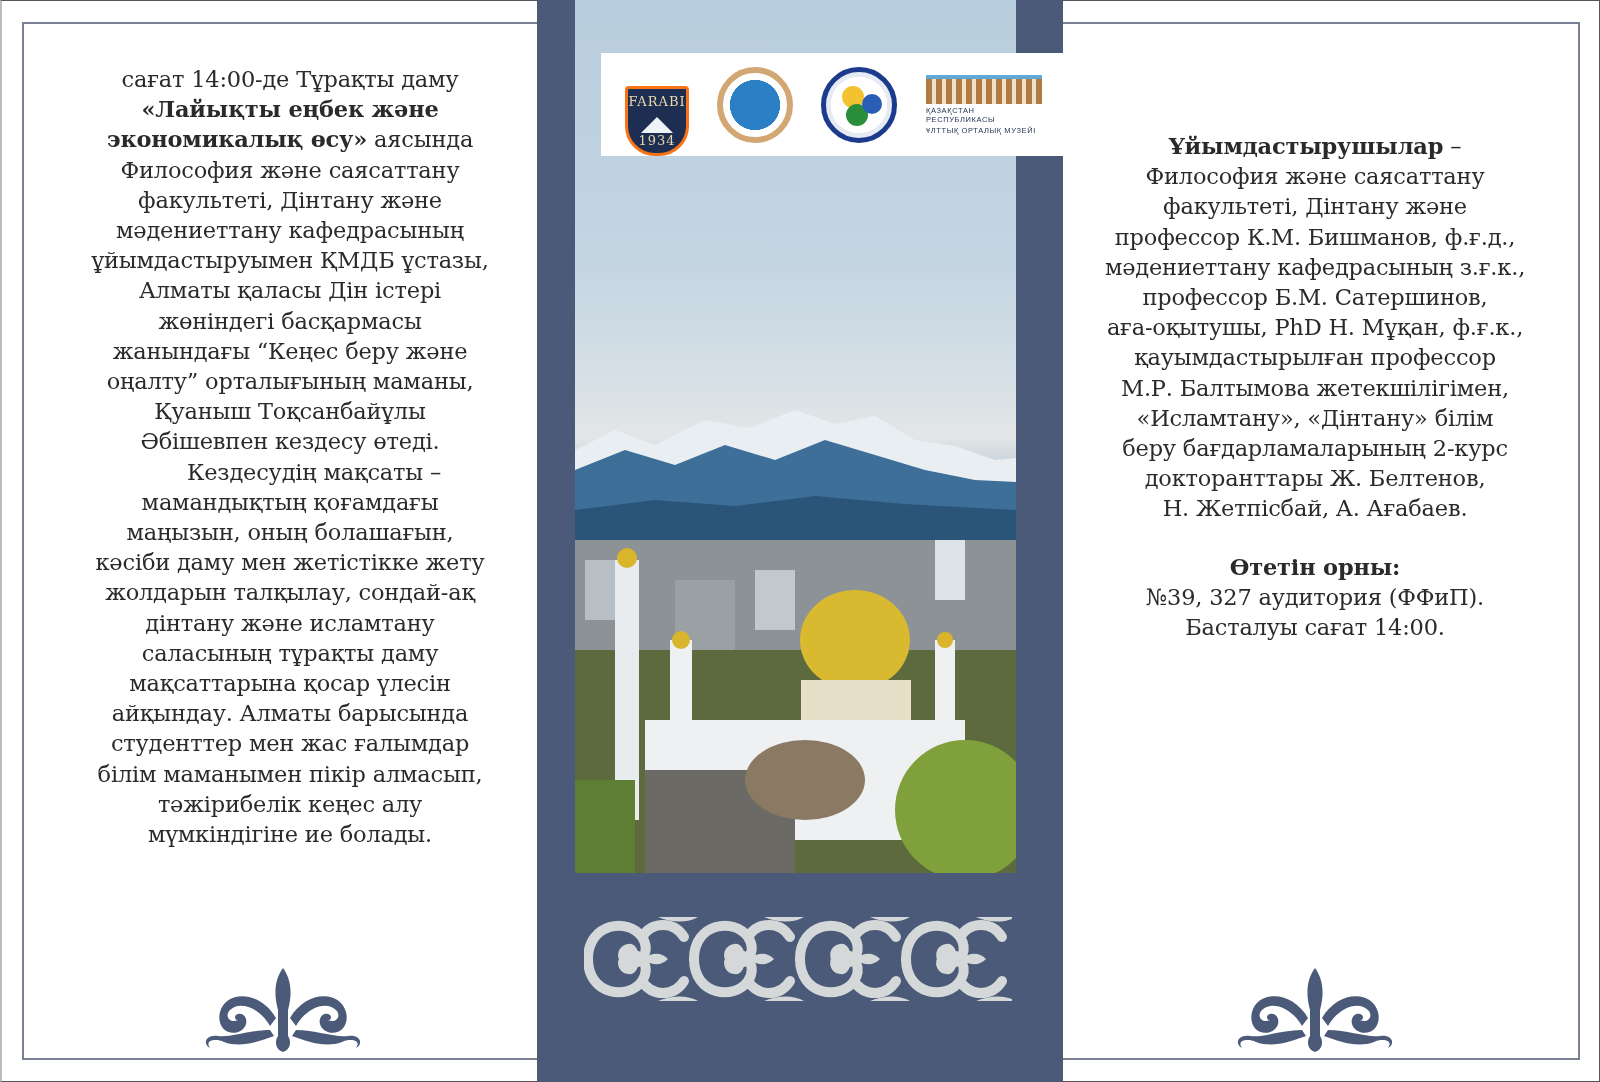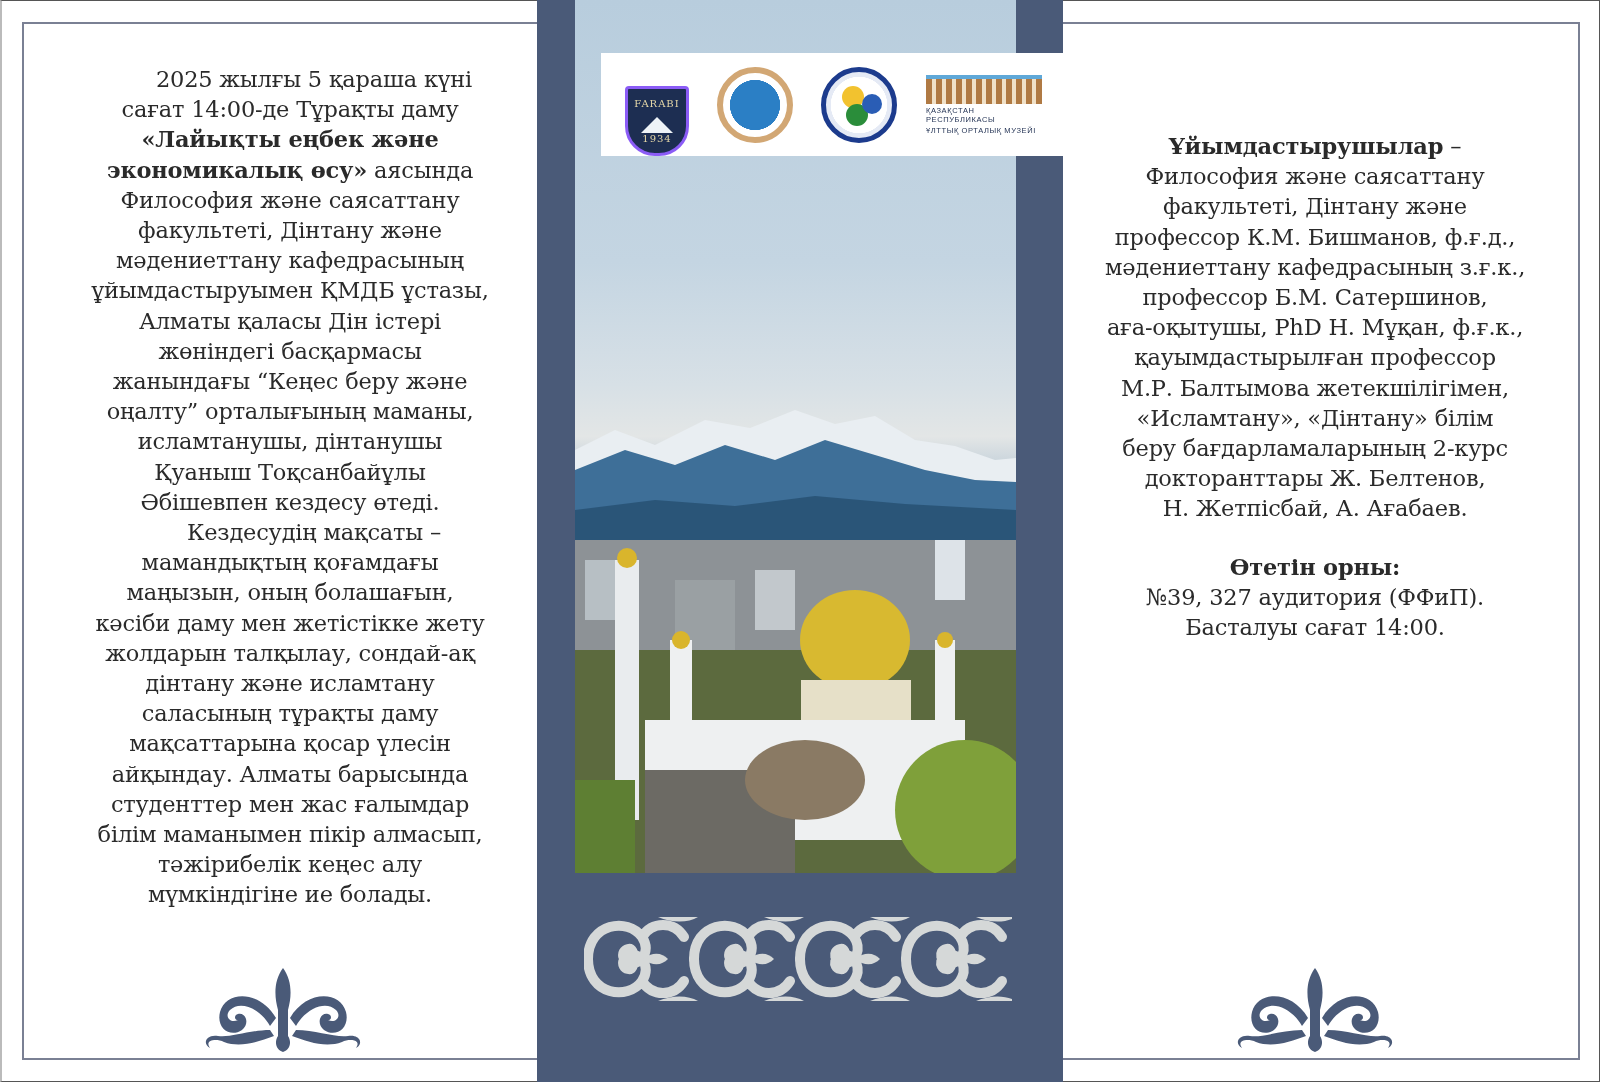--- a/index.html
+++ b/index.html
@@ -18,21 +18,21 @@
     .indent { display: inline-block; width: 48px; }
     b { font-weight: bold; }
     .gap { height: 28px; }
 
     .center-strip { position: absolute; left: 537px; top: 0; width: 526px; height: 1082px; background: #4a5a78; }
     .sky { position: absolute; left: 575px; top: 0; width: 441px; height: 873px;
       background: linear-gradient(#b8cddd 0%, #c4d5e2 30%, #d7e0e6 44%, #e3e6e6 50%, #b9c9d6 55%, #2f5f86 62%, #355f82 68%, #6c7c86 72%, #8a8e86 76%, #6f7a52 82%, #4c5d34 90%, #3f4b2a 100%); overflow: hidden; }
 
     .logo-strip { position: absolute; left: 601px; top: 53px; width: 462px; height: 103px; background: #ffffff; display: flex; align-items: center; justify-content: space-around; padding: 0 6px 0 10px; }
     .logo { display: flex; align-items: center; justify-content: center; }
-    .logo-farabi { width: 64px; height: 70px; background: #1d2e52; border: 3px solid #8b5cf6; border-radius: 4px 4px 30px 30px; flex-direction: column; color: #e6d8a8; font-size: 10px; font-family: "DejaVu Serif", serif; letter-spacing: 1px; margin-top: 32px; }
+    .logo-farabi { width: 64px; height: 70px; background: #1d2e52; border: 3px solid #f97316; border-radius: 4px 4px 30px 30px; flex-direction: column; color: #e6d8a8; font-size: 13px; font-family: "DejaVu Serif", serif; letter-spacing: 1px; margin-top: 32px; }
     .logo-farabi .peak { width: 0; height: 0; border-left: 16px solid transparent; border-right: 16px solid transparent; border-bottom: 16px solid #eef3f7; margin-top: 8px; }
     .logo-round { width: 76px; height: 76px; border-radius: 50%; }
     .logo-phil { border: 6px solid #d2a774; background: radial-gradient(circle, #2b7fc5 0 55%, #ffffff 56% 100%); }
     .logo-dept { border: 5px solid #1c3b8d; background: radial-gradient(circle, #ffffff 0 60%, #e5eaf5 61%); position: relative; }
     .logo-dept .c1 { position:absolute; width: 22px; height: 22px; border-radius:50%; background:#f2c22f; left: 16px; top: 14px; }
     .logo-dept .c2 { position:absolute; width: 22px; height: 22px; border-radius:50%; background:#2a8d3a; left: 20px; top: 32px; }
     .logo-dept .c3 { position:absolute; width: 20px; height: 20px; border-radius:50%; background:#2a5db5; left: 36px; top: 22px; }
     .logo-museum { width: 118px; height: 60px; flex-direction: column; }
     .logo-museum .bldg { width: 116px; height: 30px; background: repeating-linear-gradient(90deg, #b07a44 0 6px, #f0e1c8 6px 10px); border-top: 4px solid #5fa8d8; }
     .logo-museum .cap { font-family: "Liberation Sans", sans-serif; font-size: 7.5px; color: #1e2e50; line-height: 9px; letter-spacing: 0.6px; margin-top: 2px; text-align: left; width: 116px; }
@@ -46,33 +46,31 @@
     .orn-right { left: 1232px; top: 966px; }
   </style>
 </head>
 <body>
 
 <div class="outer-frame"></div>
 <div class="panel left"></div>
 <div class="panel right"></div>
 
 <div class="text-col left-text">
-  <p><span class="indent"></span><span>2025 жылғы 5 қараша күні</span></p>
   <p>сағат 14:00-де Тұрақты даму</p>
   <p><b>«Лайықты еңбек және</b></p>
   <p><b>экономикалық өсу»</b><span> аясында</span></p>
   <p>Философия және саясаттану</p>
   <p>факультеті, Дінтану және</p>
   <p>мәдениеттану кафедрасының</p>
   <p>ұйымдастыруымен ҚМДБ ұстазы,</p>
   <p>Алматы қаласы Дін істері</p>
   <p>жөніндегі басқармасы</p>
   <p>жанындағы “Кеңес беру және</p>
   <p>оңалту” орталығының маманы,</p>
-  <p>исламтанушы, дінтанушы</p>
   <p>Қуаныш Тоқсанбайұлы</p>
   <p>Әбішевпен кездесу өтеді.</p>
   <p><span class="indent"></span><span>Кездесудің мақсаты –</span></p>
   <p>мамандықтың қоғамдағы</p>
   <p>маңызын, оның болашағын,</p>
   <p>кәсіби даму мен жетістікке жету</p>
   <p>жолдарын талқылау, сондай-ақ</p>
   <p>дінтану және исламтану</p>
   <p>саласының тұрақты даму</p>
   <p>мақсаттарына қосар үлесін</p>

